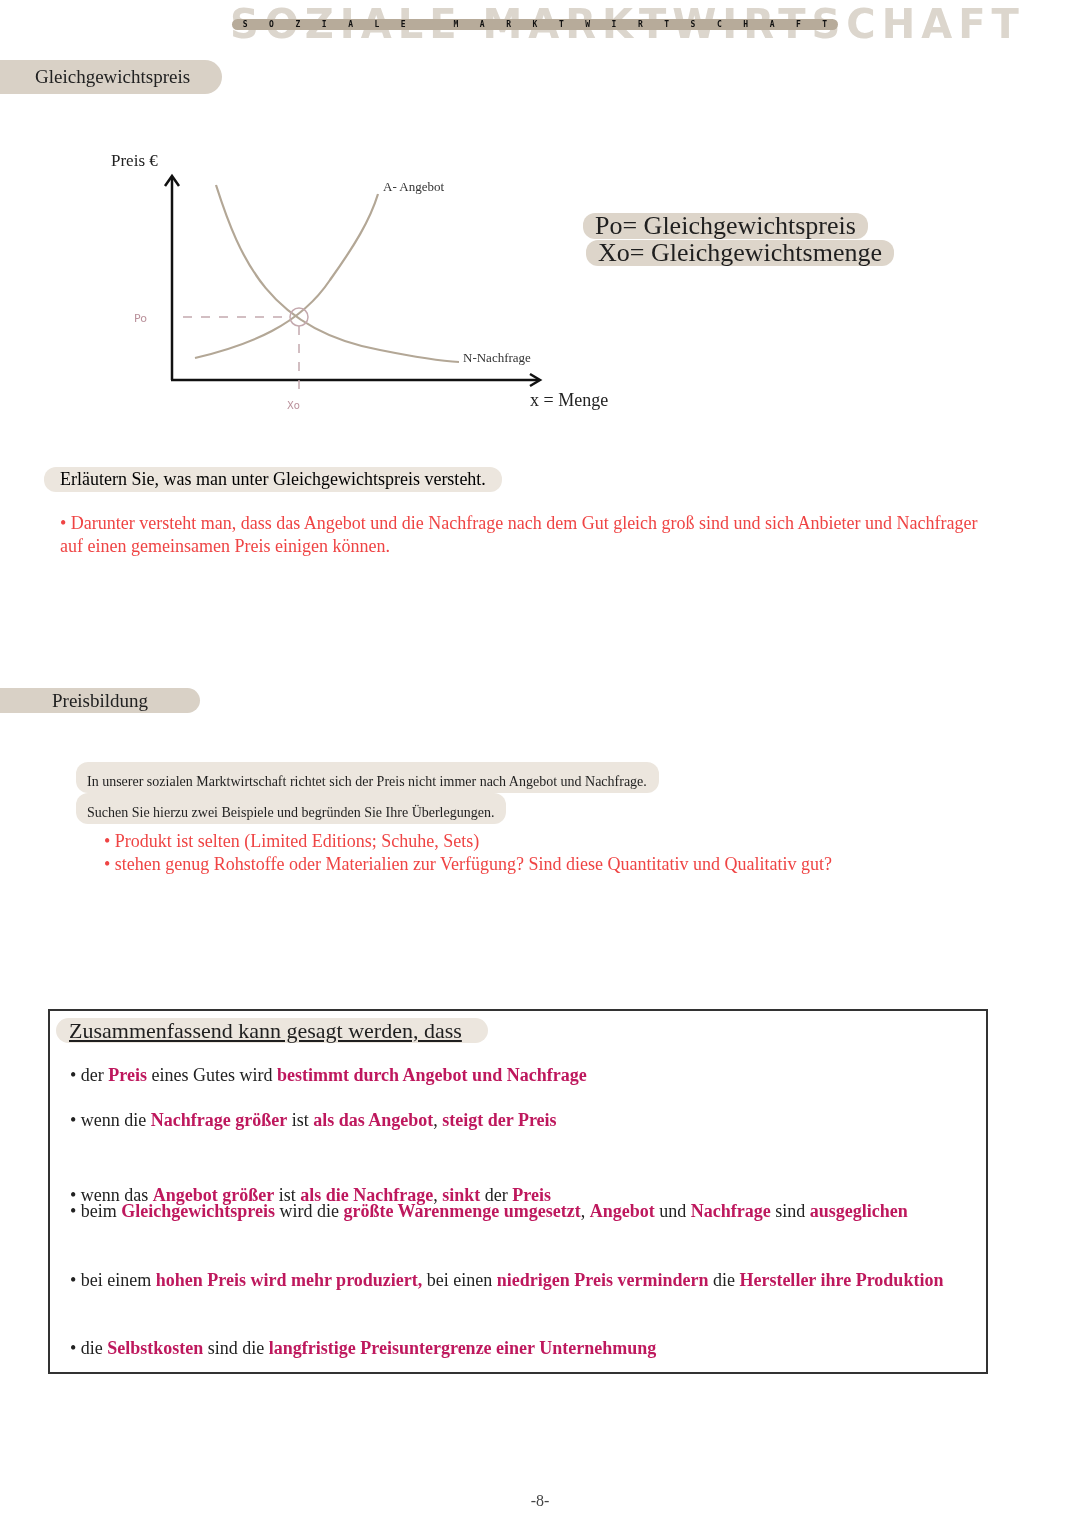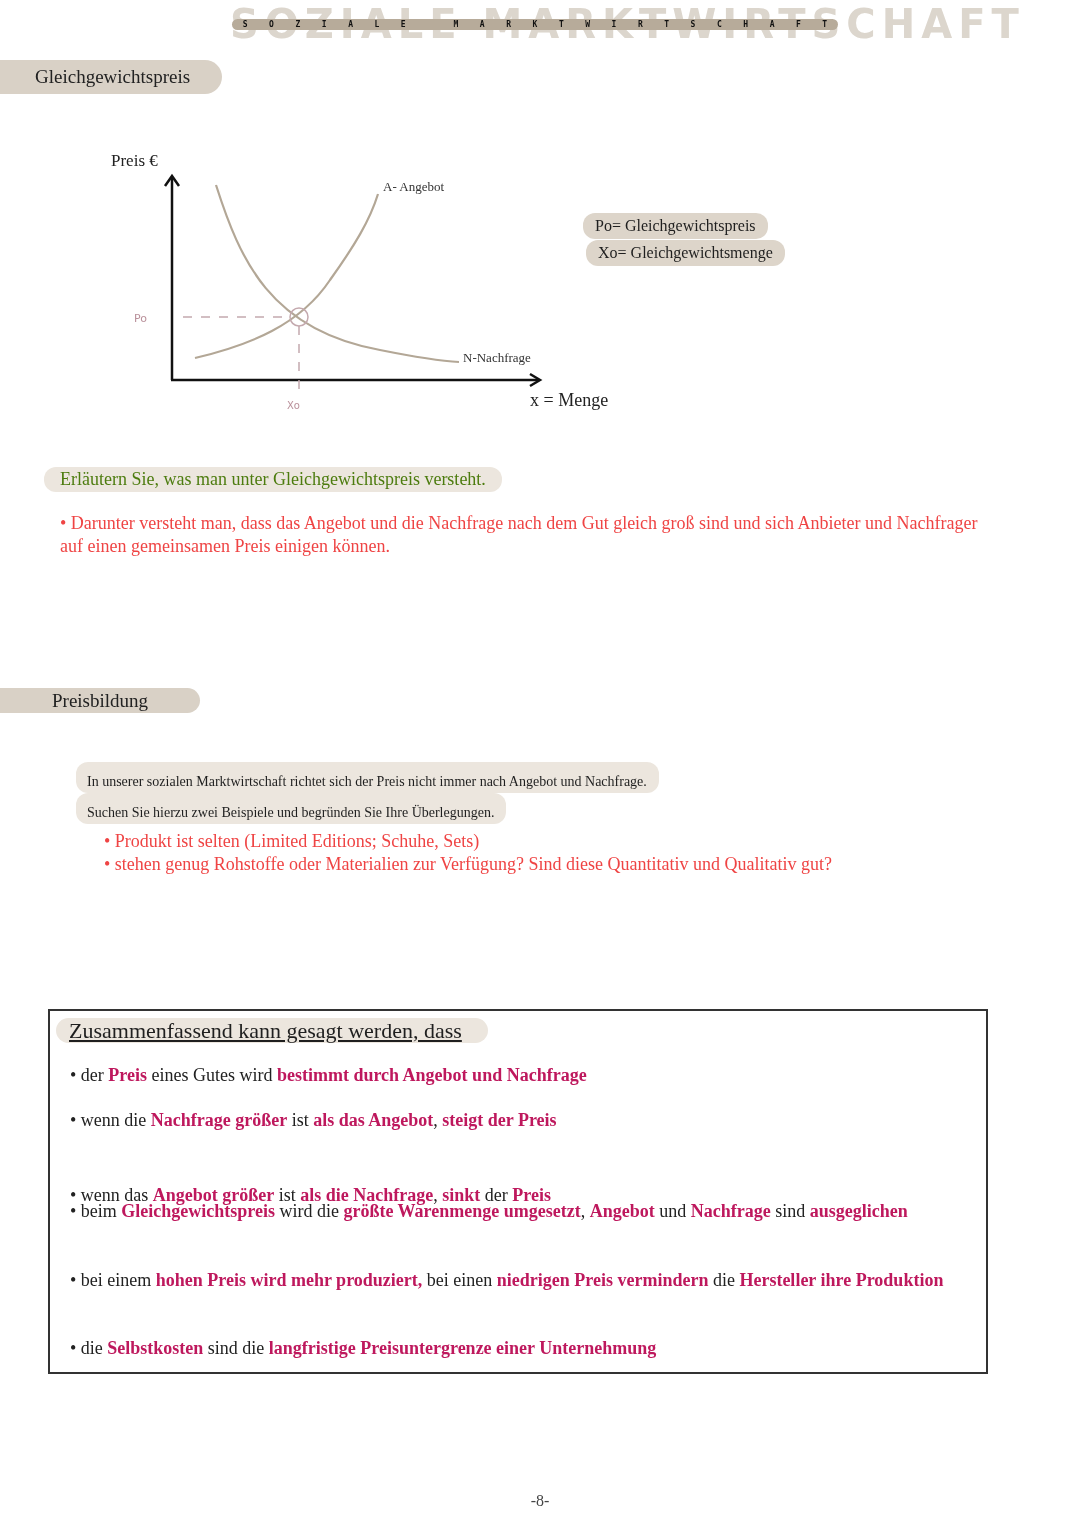--- a/index.html
+++ b/index.html
@@ -16,26 +16,26 @@
 
   
   .section-pill { background: #d9d1c6; border-radius: 0 22px 22px 0; font-size: 19px; color: #222;
                   display: flex; align-items: center; }
   .pill-1 { left: 0; top: 60px; width: 222px; height: 34px; padding-left: 35px; box-sizing: border-box; }
   .pill-2 { left: 0; top: 688px; width: 200px; height: 25px; padding-left: 52px; box-sizing: border-box; }
 
   
   .chart-svg { left: 100px; top: 140px; }
   .legend { left: 583px; top: 213px; }
-  .legend-row { background: #ddd5ca; border-radius: 12px; font-size: 16px; padding: 0 12px 0 12px;
+  .legend-row { background: #ddd5ca; border-radius: 12px; font-size: 26px; padding: 0 12px 0 12px;
                 line-height: 26px; display: inline-block; margin-bottom: 1px; }
   .legend-row.r2 { margin-left: 3px; }
 
   
-  .question-pill { background: #ece6de; border-radius: 12px; font-size: 18px; color: #4d7c0f; line-height: 23px; }
+  .question-pill { background: #ece6de; border-radius: 12px; font-size: 18px; color: #000000; line-height: 23px; }
   .q1 { left: 44px; top: 467px; padding: 1px 16px; }
   .answer { font-size: 18px; line-height: 23px; color: #ef4444; }
   .a1 { left: 60px; top: 512px; width: 920px; }
 
   .q2 { left: 76px; top: 762px; }
   .q2 .line { background: #ece6de; border-radius: 12px; display: inline-block; padding: 8px 12px 0 11px; font-size: 14px; line-height: 23px; }
   .a2 { left: 104px; top: 830px; width: 900px; }
 
   
   .summary-box { left: 48px; top: 1009px; width: 940px; height: 365px; border: 2px solid #333; box-sizing: border-box; }

